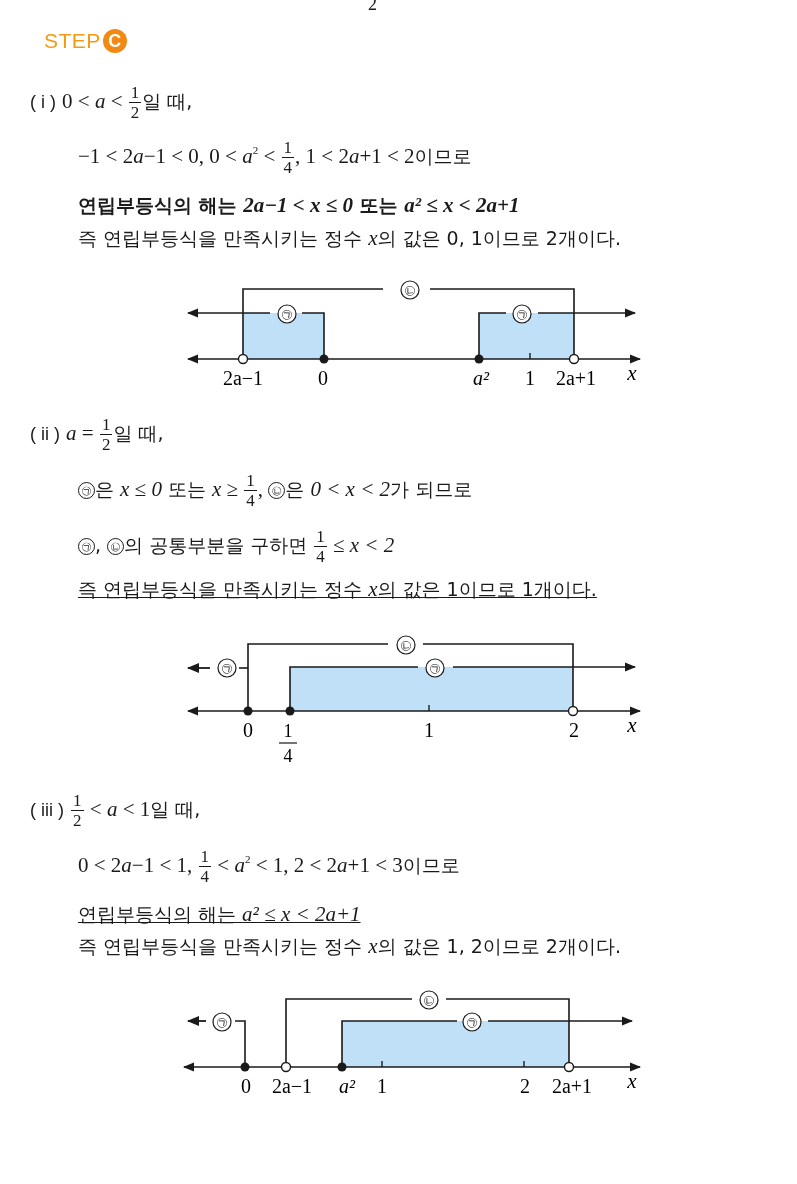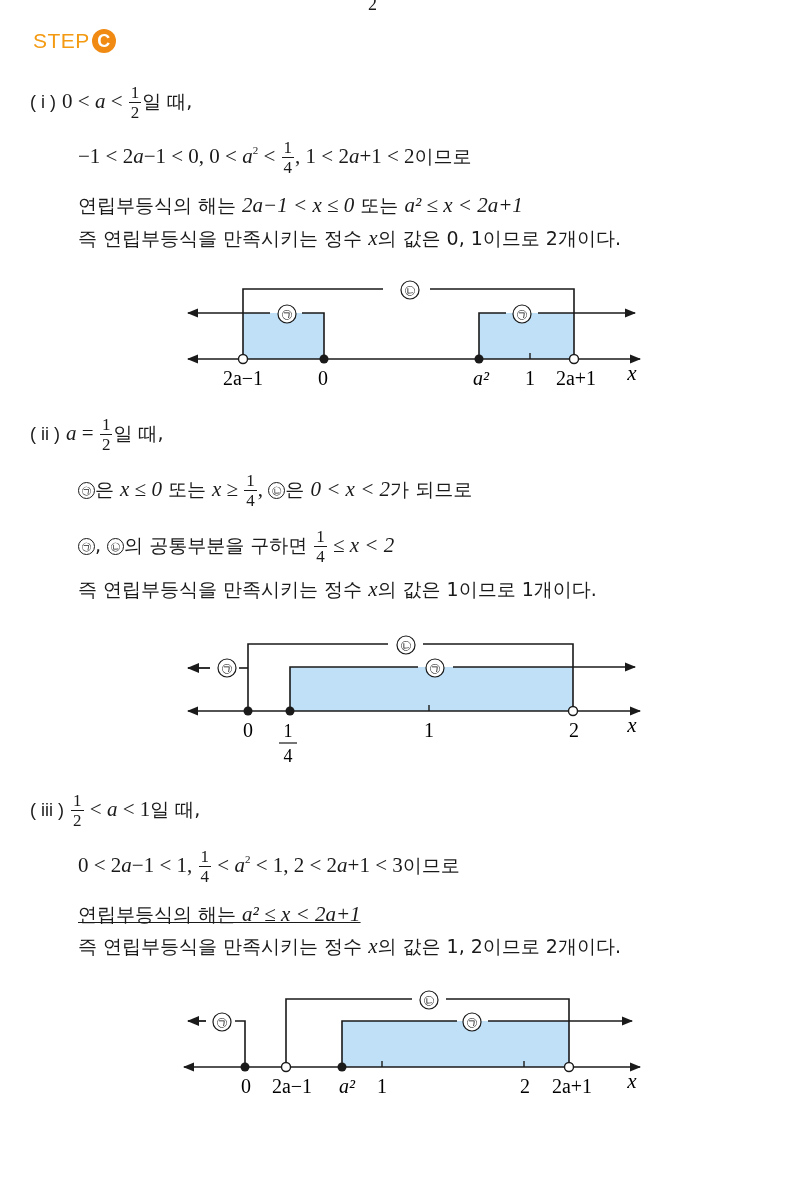--- a/index.html
+++ b/index.html
@@ -1,20 +1,20 @@
 <!DOCTYPE html>
 <html><head>
 <meta charset="utf-8">
 <style>
   html, body { margin: 0; padding: 0; background: #ffffff; }
   body { width: 797px; height: 1184px; position: relative; overflow: hidden;
          font-family: "DejaVu Sans", "Liberation Sans", sans-serif; color: #1a1a1a; }
   .abs { position: absolute; white-space: nowrap; }
   .top-frag { left: 368px; top: -6px; font-family: "Liberation Serif", serif; font-size: 18px; }
-  .step-head { left: 33px; top: 29px; display: flex; align-items: center; }
+  .step-head { left: 44px; top: 29px; display: flex; align-items: center; }
   .step-label { font-family: "Liberation Sans", sans-serif; font-size: 21px; color: #f39a12; letter-spacing: 0.5px; font-weight: normal; }
   .step-badge { display: inline-block; width: 24px; height: 24px; border-radius: 50%; background: #f08a12; color: #fff;
                 font-family: "Liberation Sans", sans-serif; font-weight: bold; font-size: 18px; line-height: 24px; text-align: center; margin-left: 2px; }
   .step-title { margin-left: 18px; font-size: 19px; font-weight: bold; color: #1a1a1a; }
   .step-title .var { font-family: "Liberation Serif", serif; font-style: italic; font-weight: normal; font-size: 21px; }
   .line { font-size: 19px; line-height: 1; }
   .m { font-family: "Liberation Serif", serif; font-size: 21px; }
   .i { font-style: italic; }
   .frac { display: inline-flex; flex-direction: column; align-items: center; vertical-align: middle; font-family: "Liberation Serif", serif; font-size: 17px; line-height: 1; margin: 0 1px; }
   .frac .num { border-bottom: 1.3px solid #1a1a1a; padding: 0 2px 1px; }
@@ -43,21 +43,21 @@
     </span><span>일 때,</span>
 </div>
 
 <div class="abs line" style="left:78px; top:139px;">
   <span class="m">−1 &lt; 2</span><span class="m i">a</span><span class="m">−1 &lt; 0, 0 &lt; </span><span class="m i">a</span><span class="m sup">2</span><span class="m"> &lt; </span><span class="frac">
       <span class="num">1</span>
       <span class="den">4</span>
     </span><span class="m">, 1 &lt; 2</span><span class="m i">a</span><span class="m">+1 &lt; 2</span><span class="ul">이므로</span>
 </div>
 
-<div class="abs line" style="left:78px; top:195px;">
+<div class="abs line" style="left:78px; top:195px;font-weight:bold;">
   <span>연립부등식의 해는 </span><span class="m i">2a−1 &lt; x ≤ 0</span><span> 또는 </span><span class="m i">a² ≤ x &lt; 2a+1</span>
 </div>
 
 <div class="abs line" style="left:78px; top:228px;text-align:center;">
   <span>즉 연립부등식을 만족시키는 정수 </span><span class="m i">x</span><span>의 값은 0, 1이므로 2개이다.</span>
 </div>
 
 <svg class="abs" style="left:170px; top:270px;" width="480" height="130" viewBox="0 0 480 130">
   <defs>
     <marker id="ah" viewBox="0 0 10 10" refX="9" refY="5" markerWidth="7" markerHeight="7" orient="auto-start-reverse">
@@ -114,21 +114,21 @@
     </span><span class="m">,  </span><span class="circ">㉡</span><span>은 </span><span class="m i">0 &lt; x &lt; 2</span><span>가 </span><span class="ul">되므로</span>
 </div>
 
 <div class="abs line" style="left:78px; top:528px;">
   <span class="circ">㉠</span><span>, </span><span class="circ">㉡</span><span>의 공통부분을 구하면 </span><span class="frac">
       <span class="num">1</span>
       <span class="den">4</span>
     </span><span class="m i"> ≤ x &lt; 2</span>
 </div>
 
-<div class="abs line" style="left:78px; top:579px;">
+<div class="abs line" style="left:78px; top:579px;text-decoration:underline;">
   <span>즉 연립부등식을 만족시키는 정수 </span><span class="m i">x</span><span>의 값은 1이므로 1개이다.</span>
 </div>
 
 <svg class="abs" style="left:170px; top:620px;" width="480" height="150" viewBox="0 0 480 150">
   <rect x="120" y="47" width="283" height="44" fill="#bfe0f7"></rect>
   <line x1="18" y1="91" x2="470" y2="91" stroke="#1a1a1a" stroke-width="1.6" marker-start="url(#ah)" marker-end="url(#ah)"></line>
 
   <polyline points="78,91 78,24 218,24" fill="none" stroke="#1a1a1a" stroke-width="1.6"></polyline>
   <polyline points="253,24 403,24 403,91" fill="none" stroke="#1a1a1a" stroke-width="1.6"></polyline>
   <circle cx="236" cy="25" r="9" fill="#fff" stroke="#1a1a1a" stroke-width="1.2"></circle>

